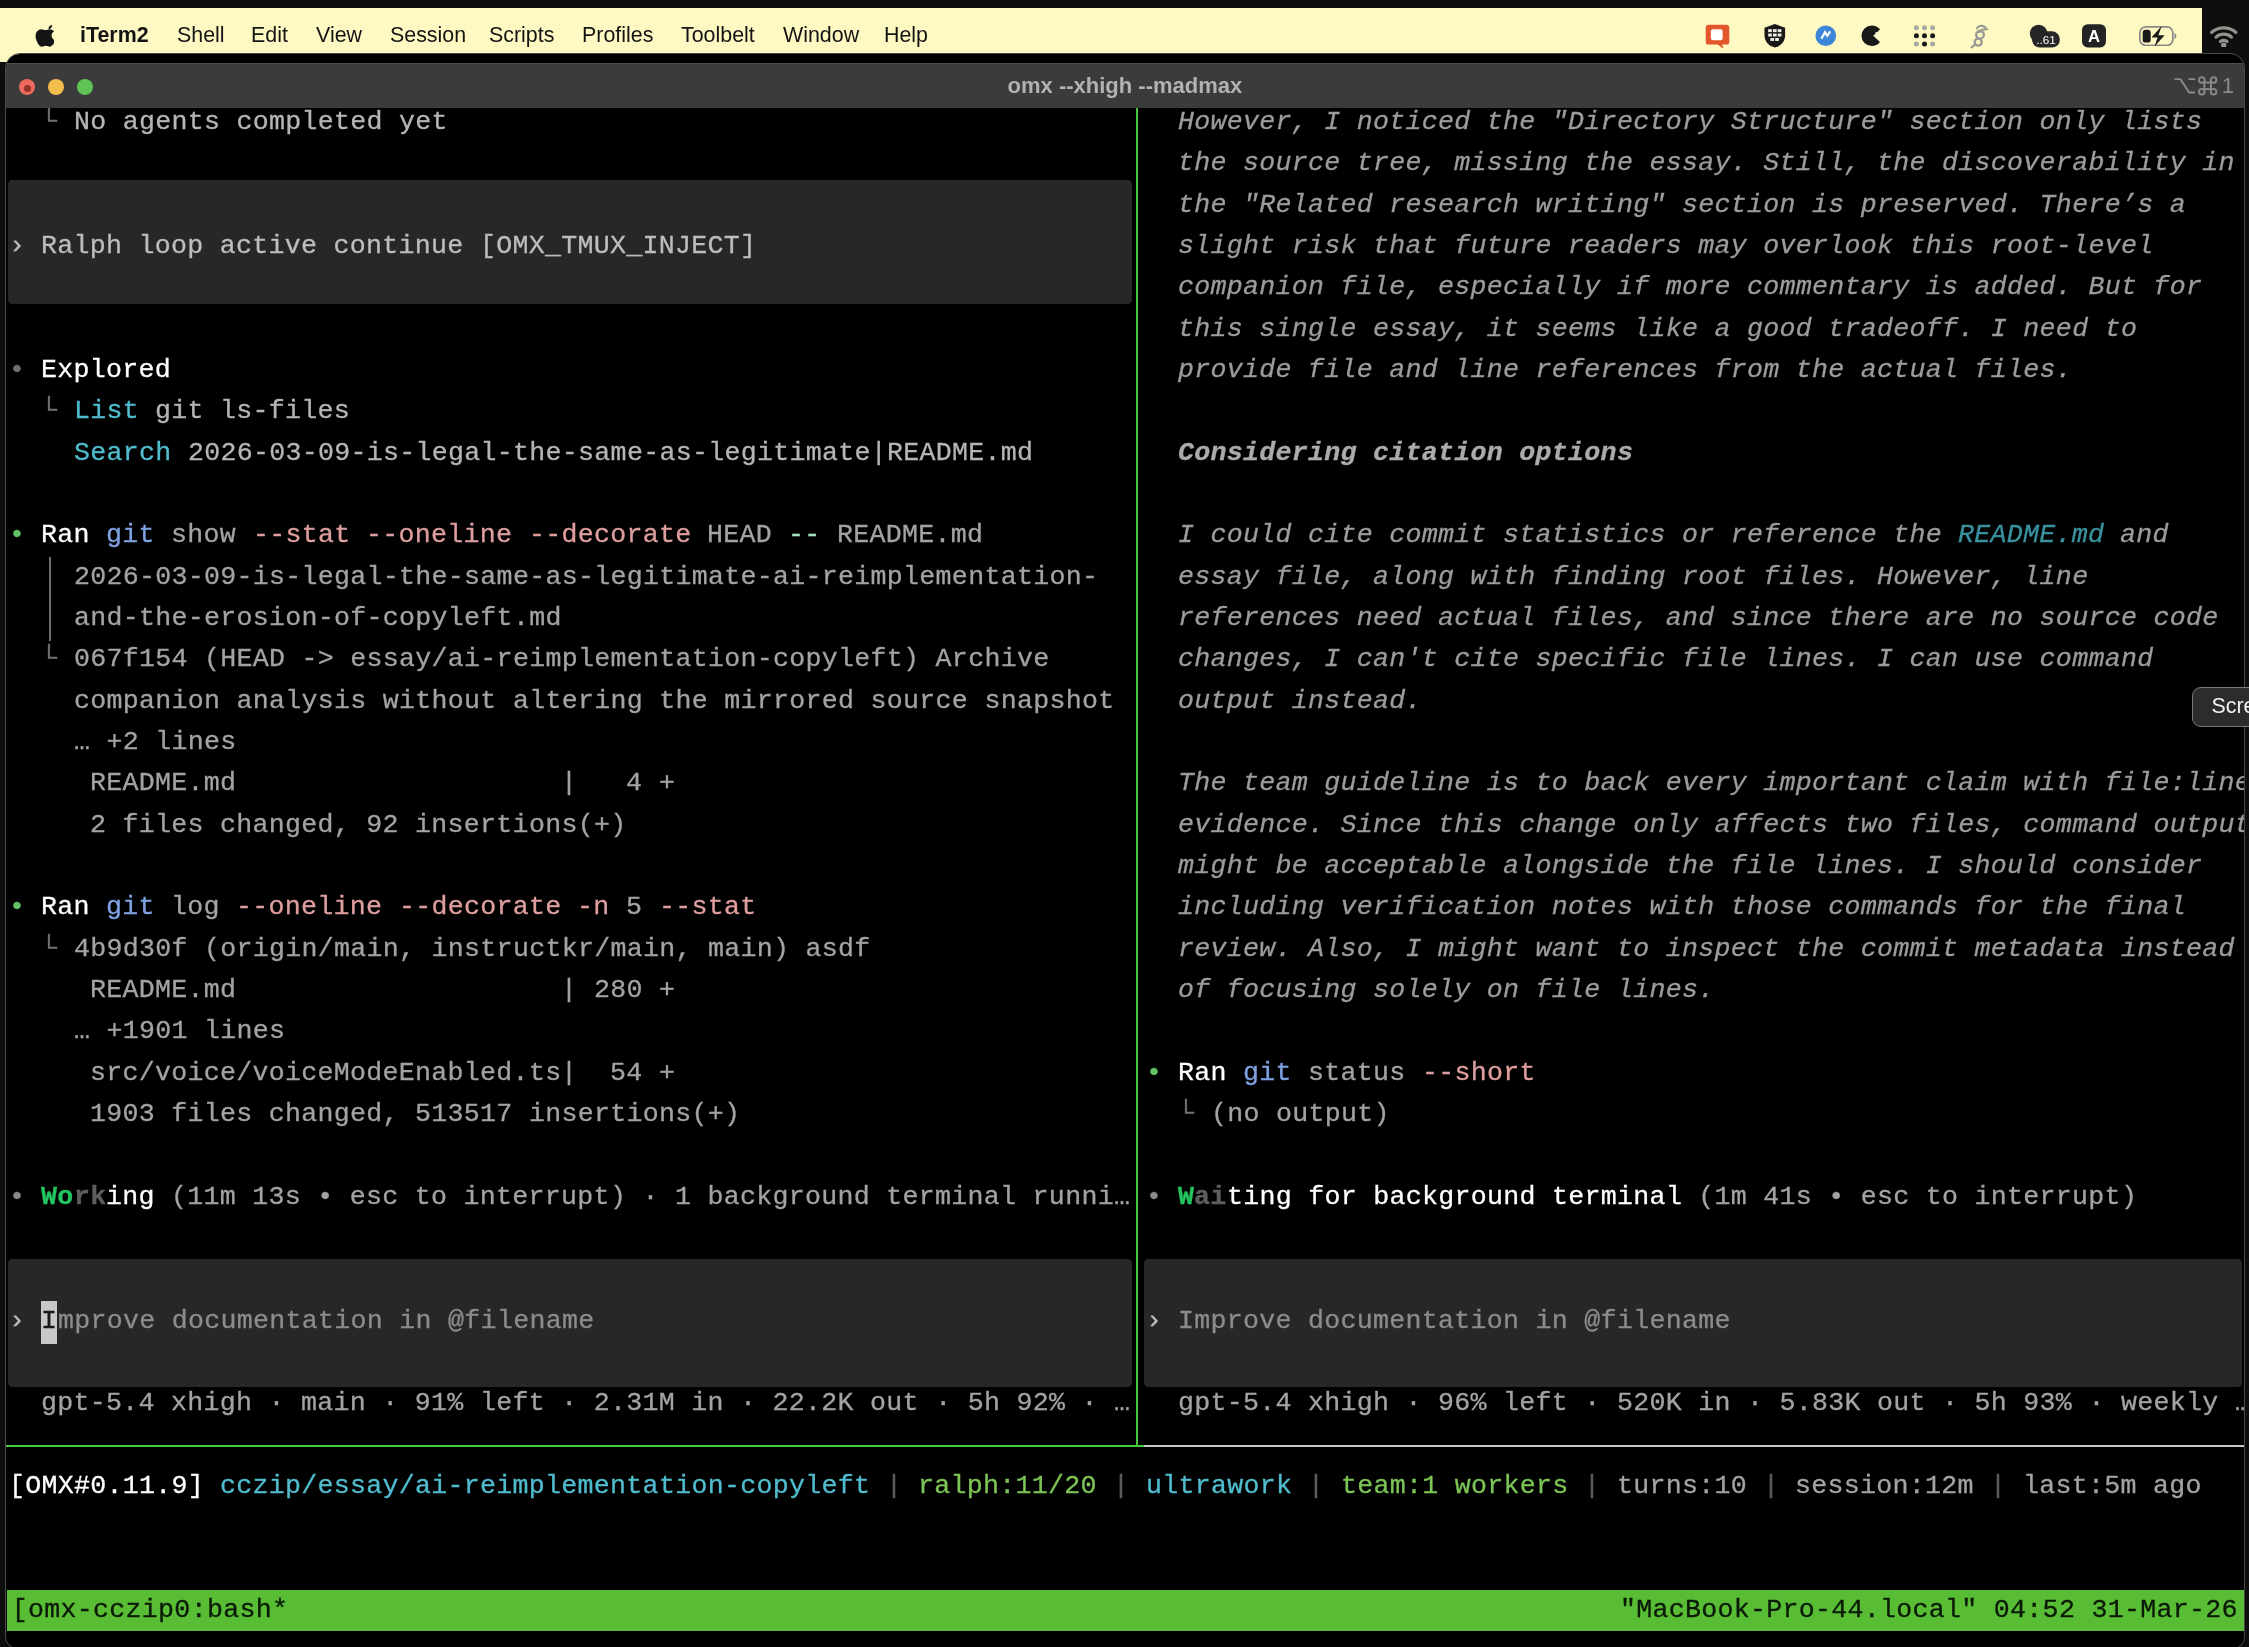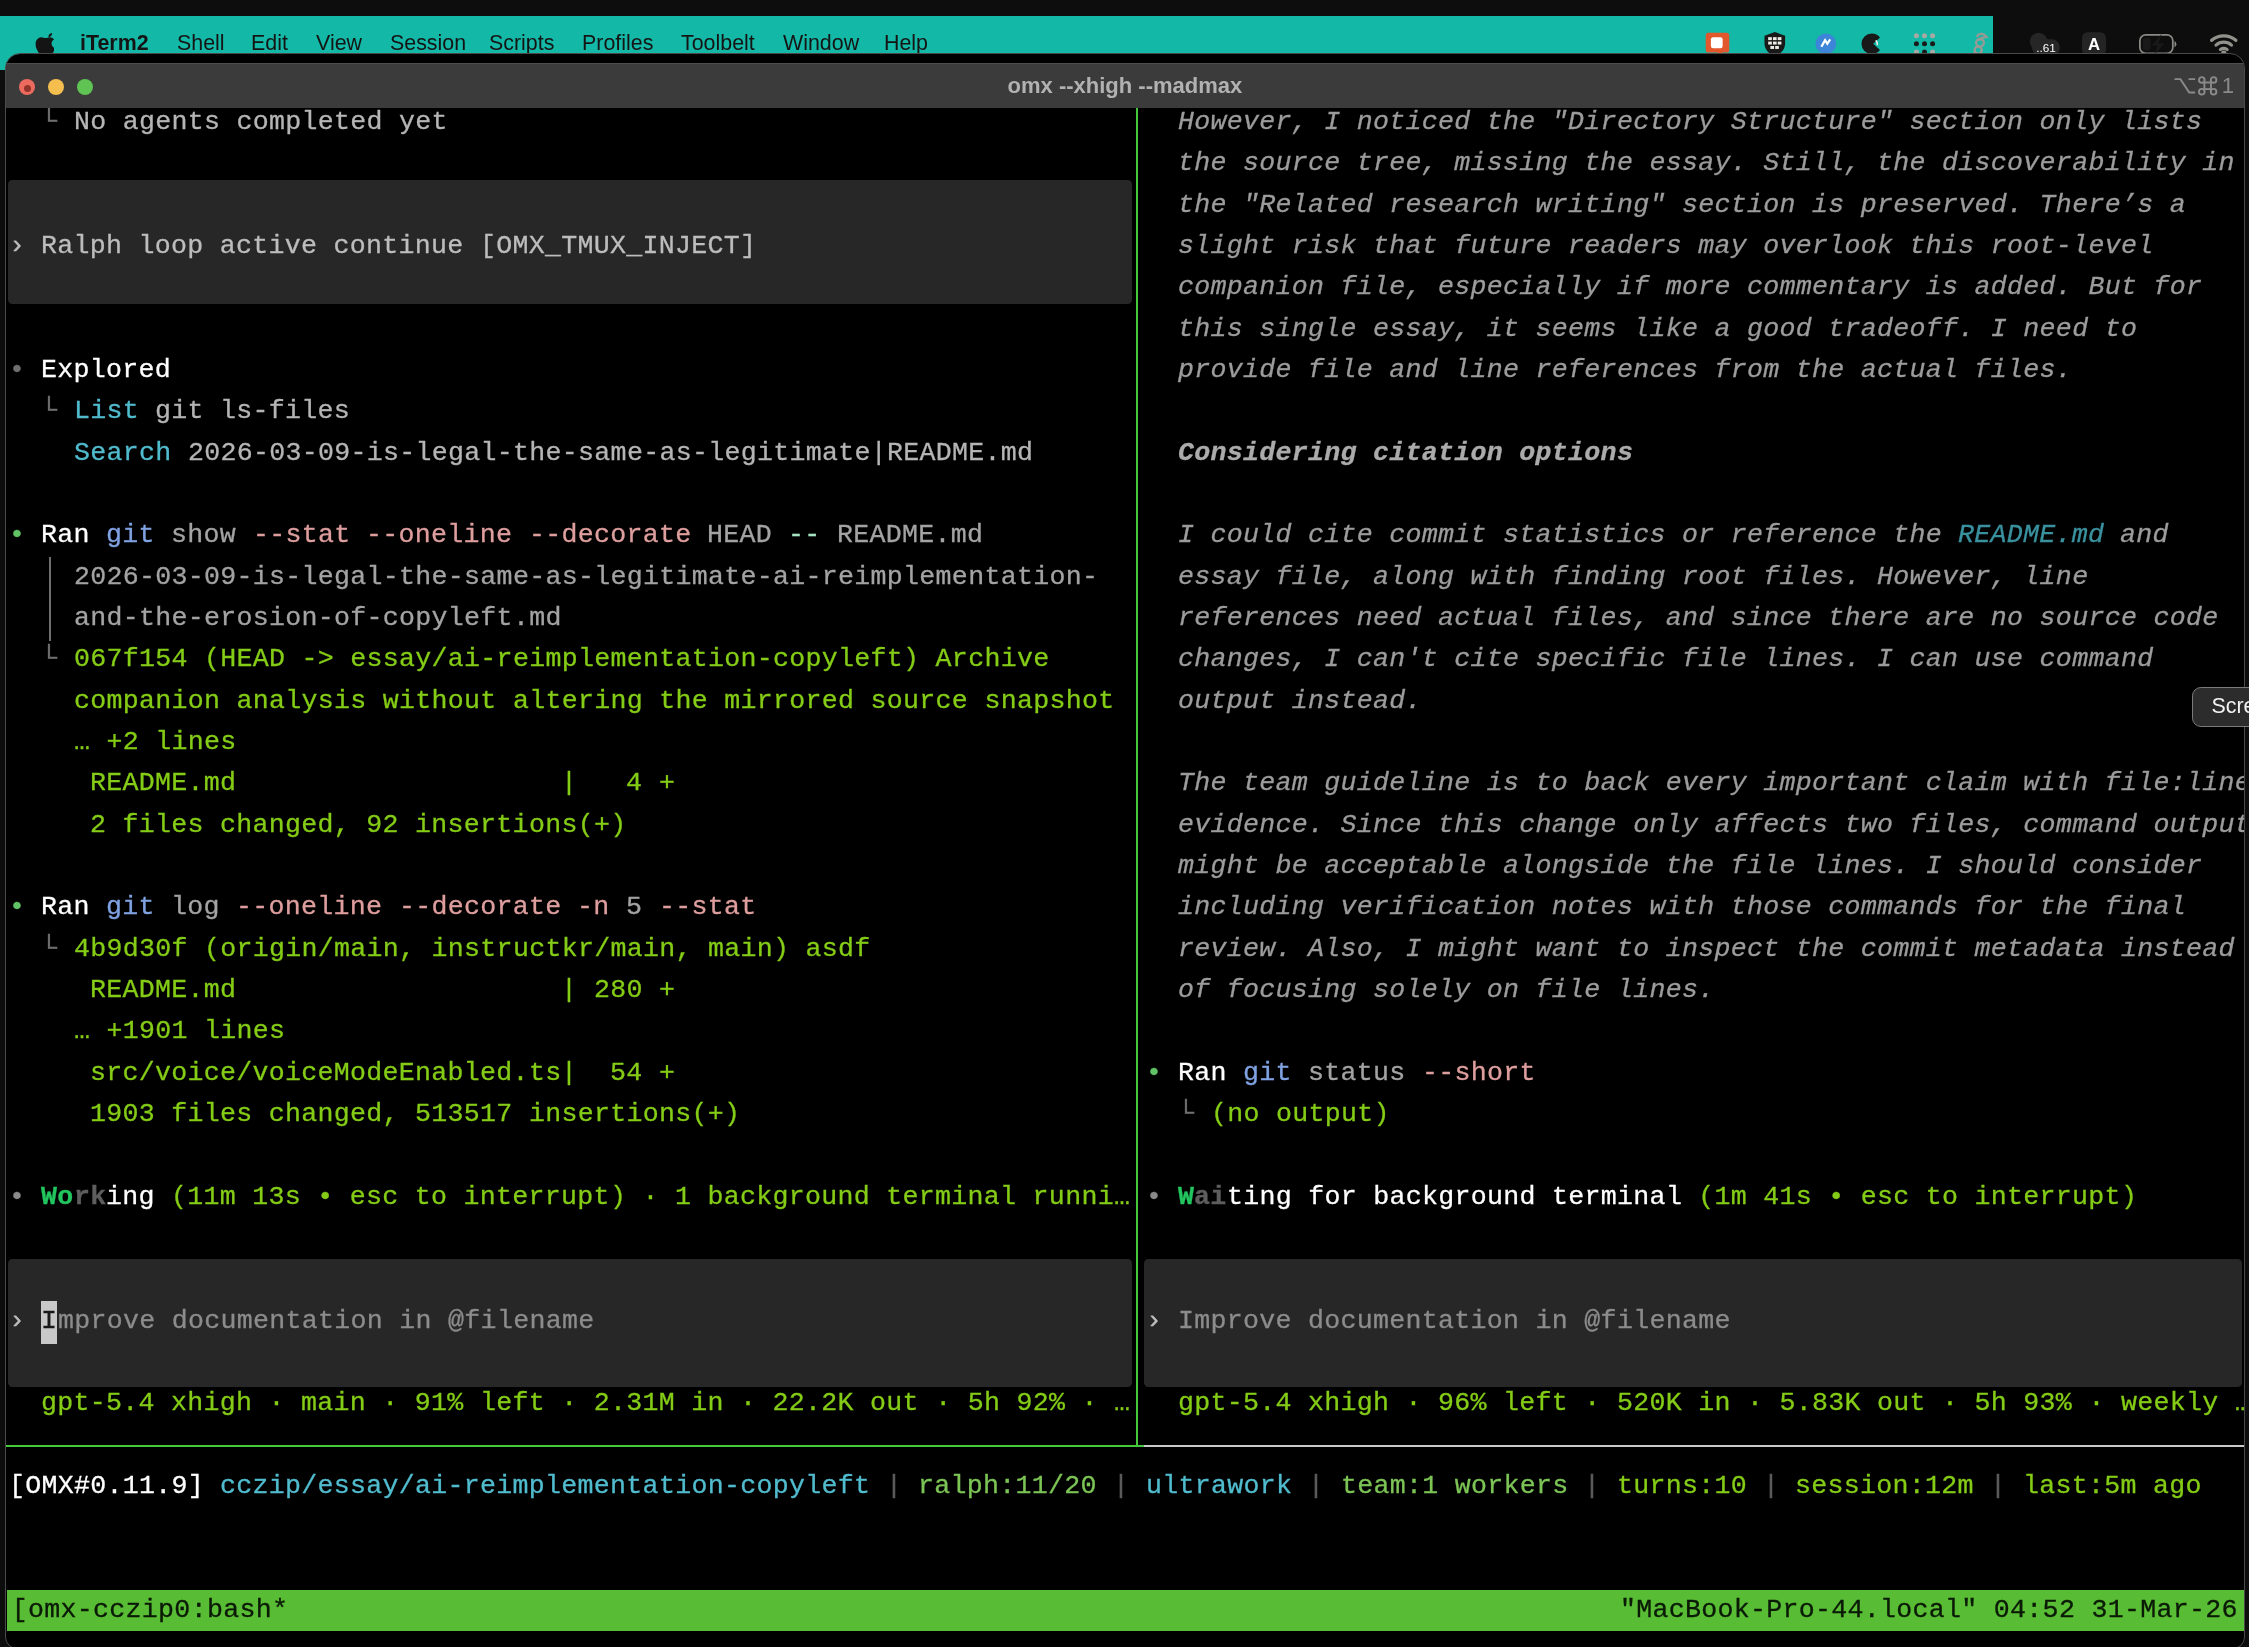--- a/index.html
+++ b/index.html
@@ -1,29 +1,29 @@
 <!DOCTYPE html>
 <html style="font-size:11.8px"><head><meta charset="utf-8"><style>
 *{margin:0;padding:0;box-sizing:border-box}
 html,body{width:2250px;height:1648px;background:#0d0d0d;overflow:hidden;position:relative;
   font-family:"Liberation Sans",sans-serif}
-.menubar{position:absolute;left:0;top:16px;width:1993px;height:54px;background:#14b8a6}
+.menubar{position:absolute;left:0;top:8px;width:2202px;height:54px;background:#fef9c3}
 .mi{position:absolute;top:0;line-height:54px;font-size:21.4px;color:#141414}
 .mb{font-weight:bold}
 .win{position:absolute;left:5.9px;top:54px;width:2238px;height:1594px;background:#000;
   border-radius:14px 14px 11px 11px;overflow:hidden;outline:0.7px solid #4a4a4a;outline-offset:-0.7px}
 .tbar{position:absolute;left:0;top:9px;width:100%;height:45px;background:#3b3b3b;
   border-top:0.7px solid #4e4e4e}
 .tl{position:absolute;top:14.8px;width:16px;height:16px;border-radius:50%}
 .ttl{position:absolute;top:0;width:100%;text-align:center;line-height:43px;color:#b2b2b2;
   font-size:22px;font-weight:bold}
 .hk{position:absolute;right:10.3px;top:0;line-height:43px;color:#848484;font-size:22px}
 .t{position:absolute;font-family:"Liberation Mono",monospace;font-size:26.6px;line-height:41px;
   letter-spacing:0.3px;white-space:pre;color:#c7cbe9;-webkit-text-stroke:0.3px currentColor}
-.lav{color:#a3a3a3} .wb{color:#fff;font-weight:normal} .g1{color:#84cc16}
+.lav{color:#a3a3a3} .wb{color:#fff;font-weight:normal} .g1{color:#a3a3a3}
 .g2{color:#bdbdbd} .g0{color:#b5b5b5} .dim{color:#6f6f6f} .dim2{color:#8a8a8a} .sh1{color:#22c55e;font-weight:bold} .sh2{color:#5e5e5e;font-weight:bold} .ginp{color:#8c8c8c}
 .cyan{color:#50bcce} .blue{color:#7fa2e2} .pink{color:#df9e9e} .mint{color:#a5e3c1}
 .green{color:#7cc455} .gbul{color:#62c366} .dsep{color:#5a5a5a}
 .gi{color:#9c9c9c;font-style:italic} .gbi{color:#ababab;font-style:italic;font-weight:bold}
 .cyi{color:#3a919f;font-style:italic}
 .box{position:absolute;background:#272727;border-radius:4.4px}
 </style></head><body>
 <div class="menubar">
  <svg style="position:absolute;left:35px;top:15.5px" width="19" height="23" viewBox="0 0 17 20">
   <path fill="#141414" d="M11.6 0c.1 1.1-.3 2.2-1 3-.7.9-1.8 1.5-2.9 1.4-.1-1.1.4-2.2 1-2.9C9.4.6 10.6.1 11.6 0zM15 16.4c-.6 1.3-.9 1.9-1.6 3-1 1.6-2.5 3.6-4.3 3.6-1.6 0-2-1-4.1-1-2.1 0-2.6 1-4.2 1C-1 23-2.4 21.2-3.4 19.6-6.2 15.3-6.5 10.2-4.8 7.5c1.2-1.9 3.1-3 4.9-3 1.8 0 3 1 4.5 1 1.5 0 2.4-1 4.5-1 1.6 0 3.3.9 4.5 2.4-4 2.2-3.3 7.9 1.4 9.5z" transform="translate(5.5 .5) scale(.85)"></path>

